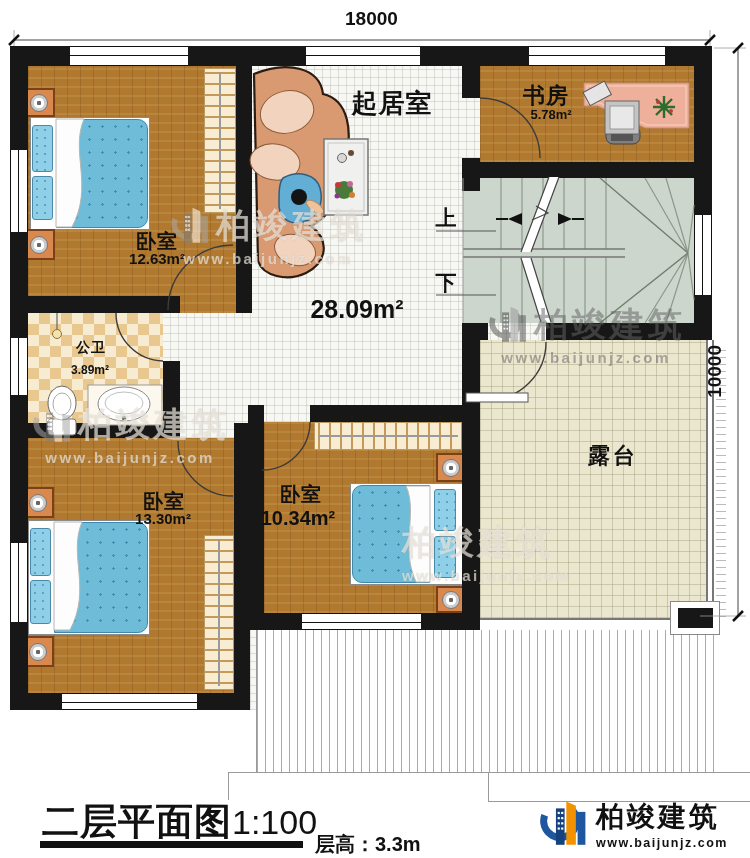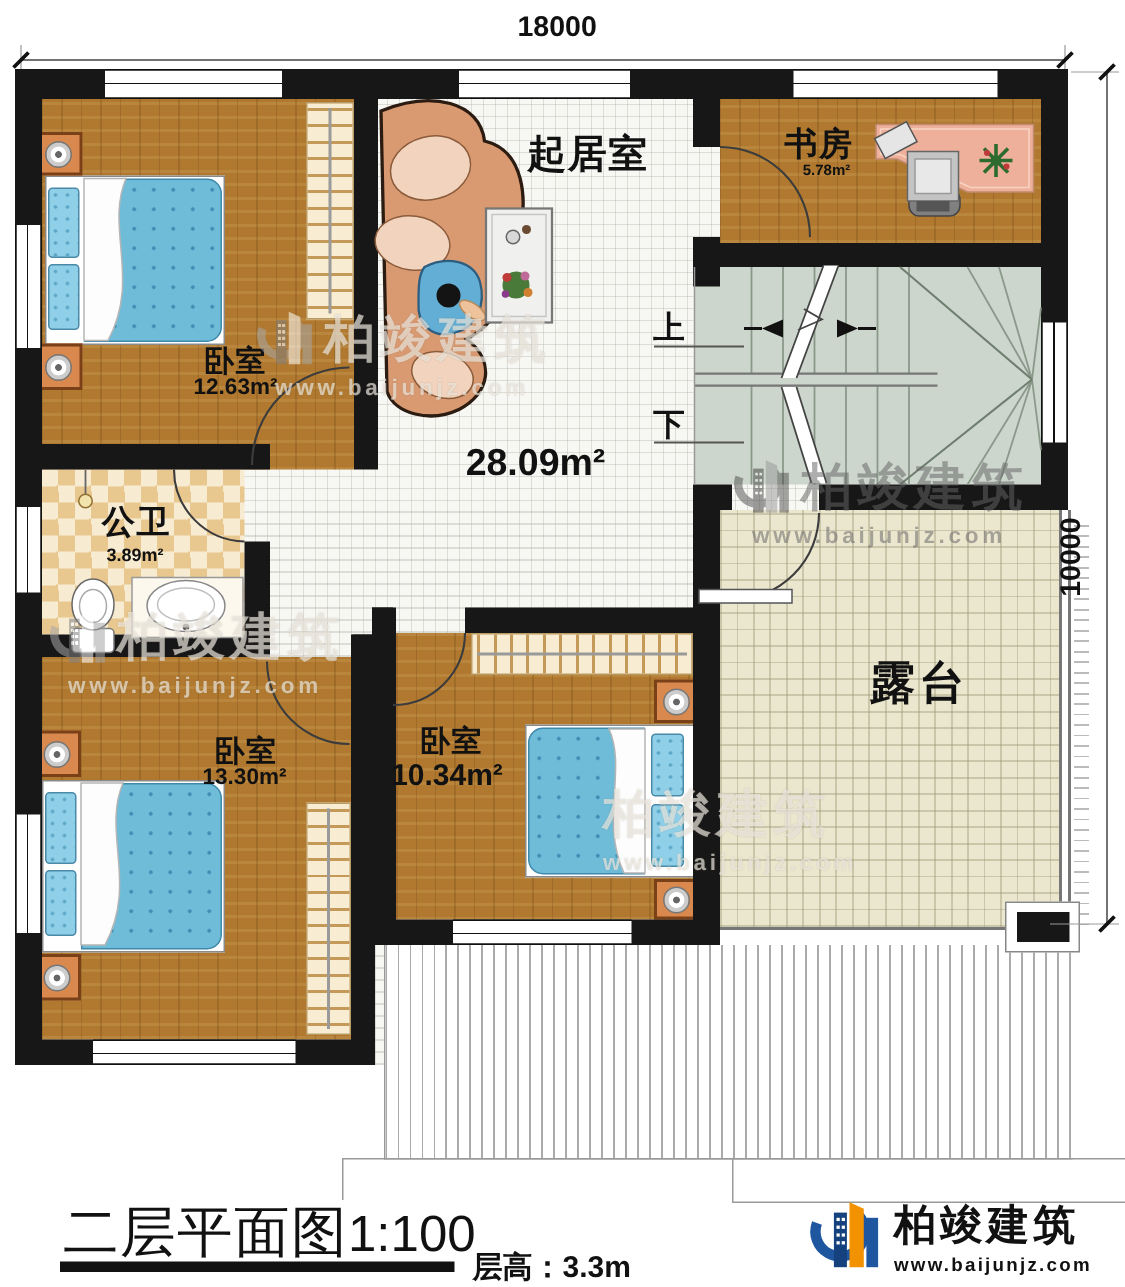--- a/index.html
+++ b/index.html
@@ -50,21 +50,21 @@
   .wm-title{font-size:34px;font-weight:bold;letter-spacing:4px;}
   .wm-url{font-size:15px;font-weight:bold;letter-spacing:2.5px;margin-top:1px;text-align:center;}
   .wm--light{color:rgba(252,249,242,.60);text-shadow:0 0 1px rgba(120,110,90,.35);}
   .wm--light svg{filter:grayscale(1) brightness(2.1) opacity(.55);}
   .wm--dark{color:rgba(100,100,100,.52);}
   .wm--dark svg{filter:grayscale(1) brightness(.95) opacity(.5);}
   
   .dimtext{font-size:19px;font-weight:bold;}
   .faint{background:#9a9a9a;}
   
-  .tb-title{font-size:37px;font-weight:normal;letter-spacing:1px;}
+  .tb-title{font-size:37px;font-weight:bold;letter-spacing:1px;}
   .tb-scale{font-size:34px;font-weight:normal;}
   .tb-small{font-size:20px;font-weight:bold;}
   .tb-underline{background:#111;}
   .logo-name{font-size:28px;font-weight:bold;letter-spacing:3px;}
   .logo-url{font-size:12.5px;font-weight:bold;letter-spacing:1.5px;}
   svg{display:block;}
 </style>
 </head>
 <body>
 
@@ -273,30 +273,30 @@
       <path d="M738 48V616" stroke="#444" stroke-width="1"></path>
       <path d="M14 30V46 M710 30V46" stroke="#999" stroke-width="0.8"></path>
       <path d="M714 48H746 M700 616H746" stroke="#999" stroke-width="0.8"></path>
       <path d="M9 45L19 35 M705 45L715 35 M733 53L743 43 M733 621L743 611" stroke="#111" stroke-width="2.5"></path>
     </g>
   </svg>
 
   <div class="abs rlabel cjk" style="left:392px;top:103px;font-size:26px;">起居室</div>
   <div class="abs rlabel num" style="left:357px;top:309px;font-size:25px;">28.09m²</div>
   <div class="abs rlabel cjk" style="left:546px;top:96px;font-size:22px;">书房</div>
-  <div class="abs rlabel num" style="left:551px;top:114px;font-size:10px;">5.78m²</div>
+  <div class="abs rlabel num" style="left:551px;top:114px;font-size:13px;">5.78m²</div>
   <div class="abs rlabel cjk" style="left:157px;top:241px;font-size:20px;">卧室</div>
   <div class="abs rlabel num" style="left:157px;top:258px;font-size:15px;">12.63m²</div>
-  <div class="abs rlabel cjk" style="left:91px;top:348px;font-size:22px;">公卫</div>
+  <div class="abs rlabel cjk" style="left:91px;top:348px;font-size:14px;">公卫</div>
   <div class="abs rlabel num" style="left:90px;top:370px;font-size:12px;">3.89m²</div>
   <div class="abs rlabel cjk" style="left:164px;top:501px;font-size:20px;">卧室</div>
   <div class="abs rlabel num" style="left:163px;top:518px;font-size:15px;">13.30m²</div>
   <div class="abs rlabel cjk" style="left:301px;top:494px;font-size:20px;">卧室</div>
   <div class="abs rlabel num" style="left:298px;top:518px;font-size:20px;">10.34m²</div>
-  <div class="abs rlabel cjk" style="left:613px;top:456px;font-size:30px;letter-spacing:3px;">露台</div>
+  <div class="abs rlabel cjk" style="left:613px;top:456px;font-size:22px;letter-spacing:3px;">露台</div>
   <div class="abs rlabel" style="left:446px;top:218px;font-size:21px;font-weight:bold;">上</div>
   <div class="abs rlabel" style="left:446px;top:283px;font-size:21px;font-weight:bold;">下</div>
 
   <div class="abs dimtext" style="left:345px;top:8px;">18000</div>
   <div class="abs dimtext" style="left:704px;top:345px;writing-mode:vertical-rl;transform:rotate(180deg);">10000</div>
 
   <div class="abs wm wm--light" style="left:168px;top:203px;">
     <div class="wm-row">
       <svg width="42" height="42">
           <use href="#bjmark" width="42" height="42"></use>

